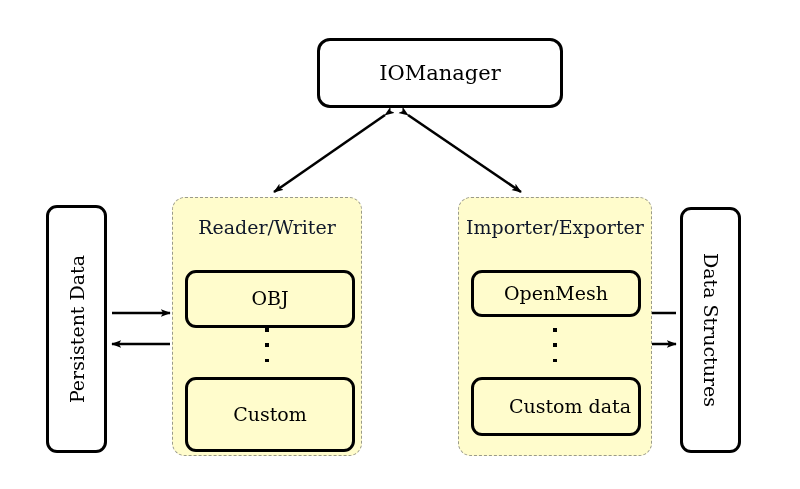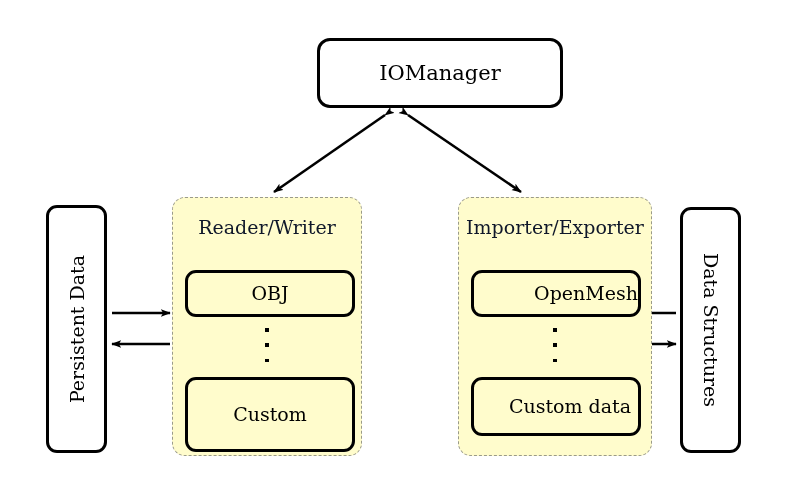--- a/index.html
+++ b/index.html
@@ -116,23 +116,23 @@
     border-radius: 11px;
     background: #fffccc;
     display: flex;
     align-items: center;
     justify-content: center;
     text-align: center;
     font-size: 19px;
     line-height: 1.25;
     color: #000000;
   }
-  #obj-box        { left: 12px;  top: 72px;  width: 170px; height: 47px; }
+  #obj-box        { left: 12px;  top: 72px;  width: 170px; height: 58px; }
   #custom-file-box{ left: 12px;  top: 179px; width: 170px; height: 75px; }
-  #openmesh-box   { left: 12px;  top: 72px;  width: 170px; height: 47px; justify-content: flex-end; }
+  #openmesh-box   { left: 12px;  top: 72px;  width: 170px; height: 47px; }
   #custom-data-box{ left: 12px;  top: 179px; width: 170px; height: 59px; padding-left: 28px; }
 
   
   .vdots {
     position: absolute;
     width: 20px;
     left: 50%;
     margin-left: -10px;
     top: 130px;
     display: flex;

